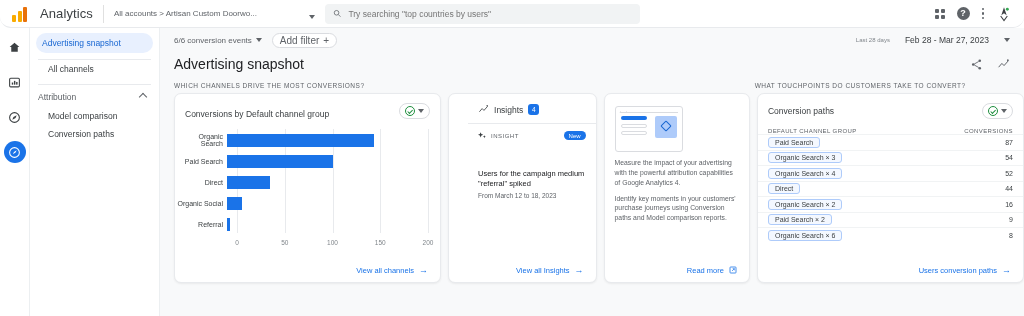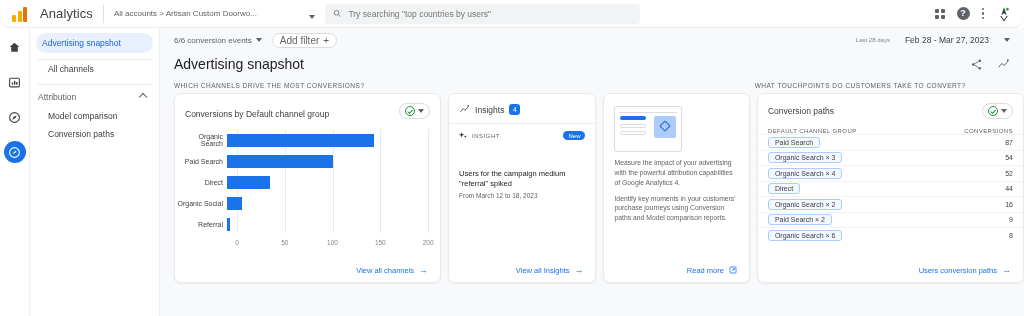--- a/index.html
+++ b/index.html
@@ -100,21 +100,21 @@
   .sec-left { width: 582px; }
   .sec-right { width: 284px; }
 
   .cards { display: flex; gap: 7px; padding: 0 0 0 14px; }
   .card {
     background: #fff; border-radius: 7px; border: 1px solid #e8eaed;
     box-shadow: 0 1px 2px rgba(60,64,67,.08);
     position: relative;
   }
   .card-chart { width: 270px; height: 190px; }
-  .card-insights { width: 150px; height: 190px; }
+  .card-insights { width: 150px; height: 190px; padding-left: 19px; }
   .card-learn { width: 148px; height: 190px; }
   .card-paths { width: 270px; height: 190px; }
 
   .card-head { display: flex; align-items: flex-end; padding: 9px 10px 0 10px; }
   .card-title { font-size: 8.5px; color: #3c4043; }
   .ctrl-pill {
     margin-left: auto; display: flex; align-items: center; gap: 3px;
     border: 1px solid #dadce0; border-radius: 11px; height: 16px; padding: 0 5px; background: #fff;
   }
   .check-circle {

